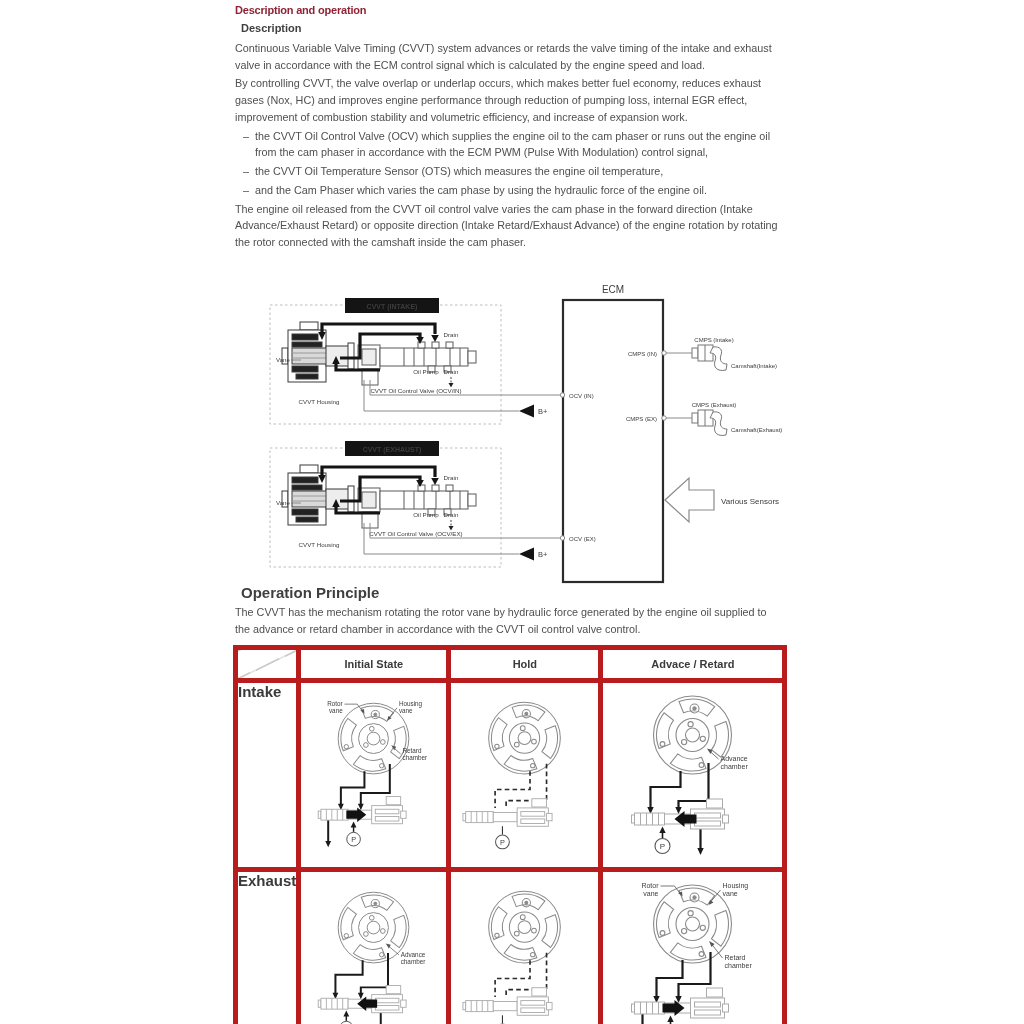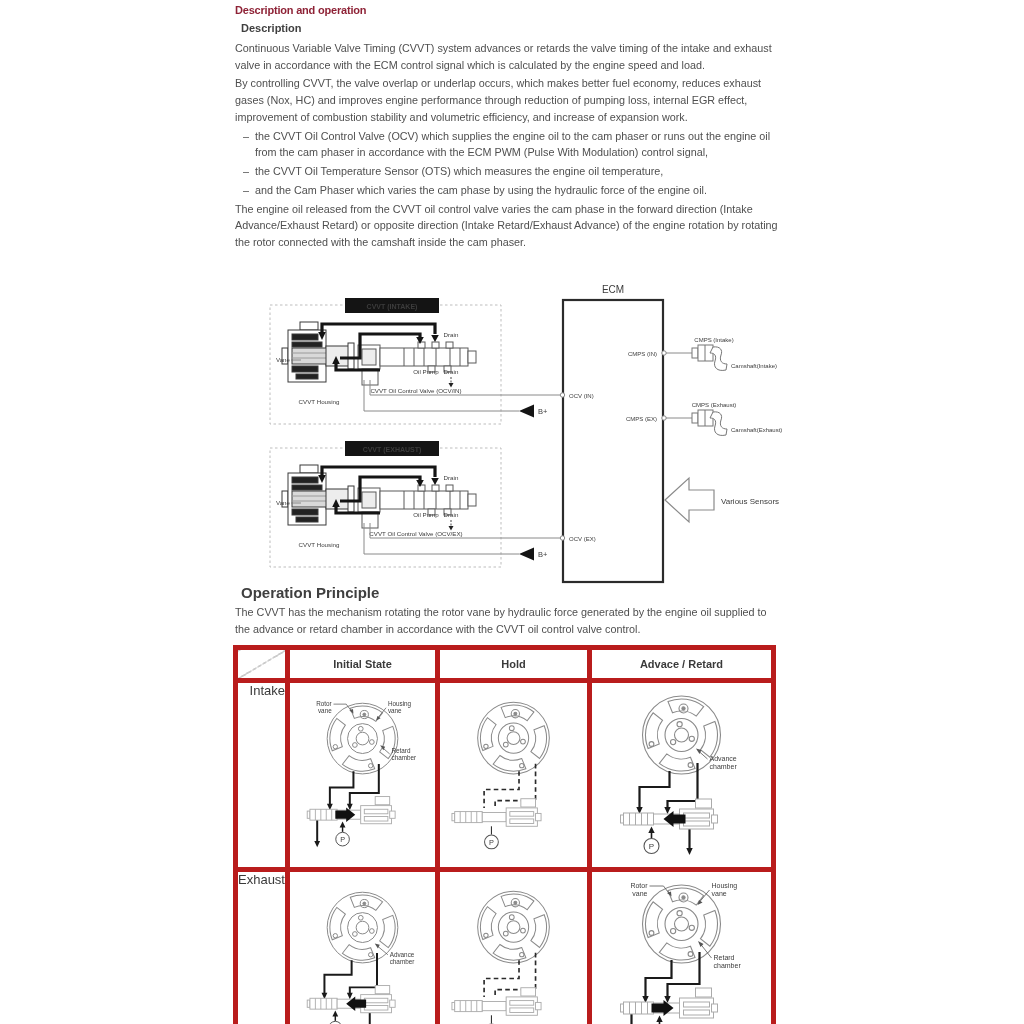--- a/index.html
+++ b/index.html
@@ -10,21 +10,21 @@
   p.body, .li-row{font-size:10.8px;line-height:1.55;color:#4f4f4f;margin:0 0 2px 0;}
   .li-row{display:flex;margin-left:8px;}
   .li-row .dash{flex:0 0 12px;}
   .li-row .li-text{flex:1;}
   .diagram-wrap{position:absolute;left:244px;top:256px;width:560px;height:314px;margin-top:24px;}
   .optitle{position:absolute;left:241px;top:584px;font-size:15px;font-weight:bold;color:#3f3f3f;}
   .optext{position:absolute;left:235px;top:604px;width:545px;font-size:10.8px;line-height:1.55;color:#4f4f4f;}
   table.op{position:absolute;left:233px;top:645px;border-collapse:collapse;table-layout:fixed;background:#fff;}
   table.op td,table.op th{border:5px solid #b91c1c;padding:0;vertical-align:top;overflow:hidden;}
   table.op th{font-size:11px;font-weight:bold;color:#3a3a3a;height:28px;vertical-align:middle;}
-  td.rowhead{font-size:13px;font-weight:normal;color:#3a3a3a;vertical-align:middle;text-align:right;}
+  td.rowhead{font-size:15px;font-weight:bold;color:#3a3a3a;vertical-align:middle;text-align:left;}
   th.diag{background:linear-gradient(to bottom right,transparent 49.2%,#999 49.2%,#999 50.8%,transparent 50.8%);}
   td.cell{height:181px;}
   svg text{font-family:"Liberation Sans",sans-serif;fill:#3c3c3c;}
   .hidden-defs{position:absolute;width:0;height:0;overflow:hidden;}
 </style>
 </head>
 <body>
 
 <svg class="hidden-defs" aria-hidden="true">
   <defs>

